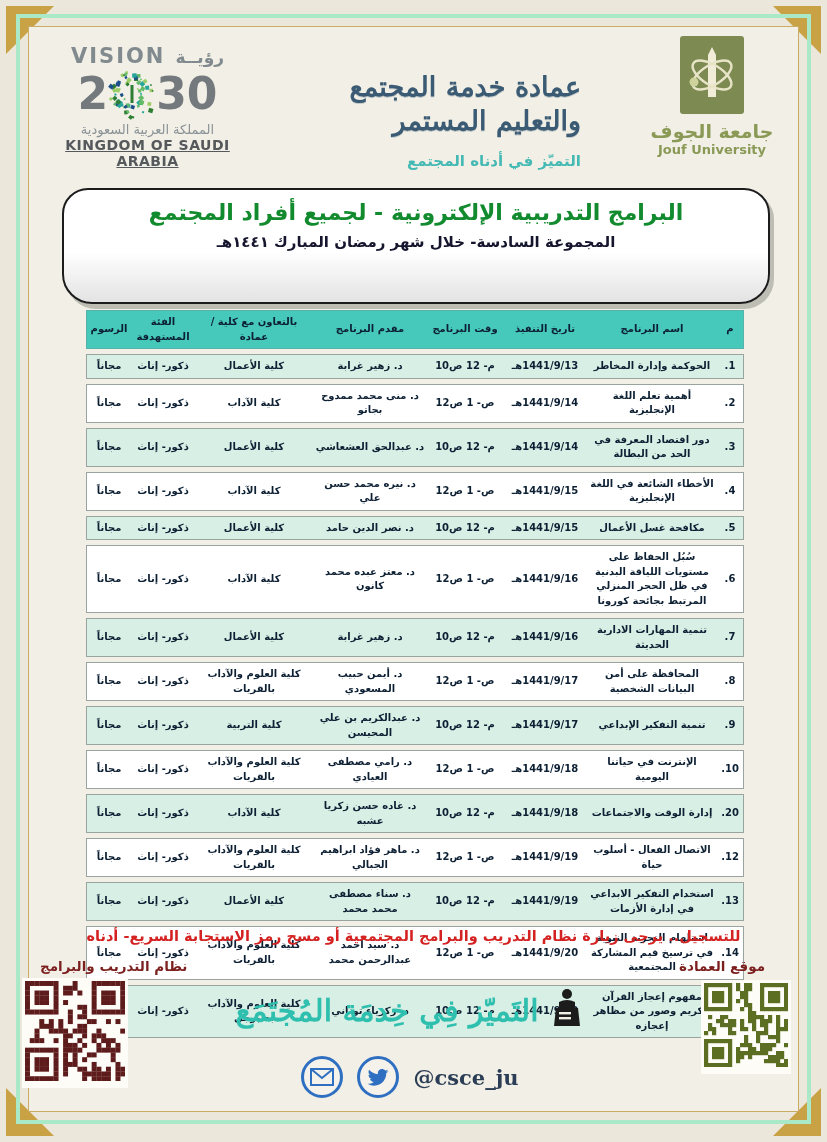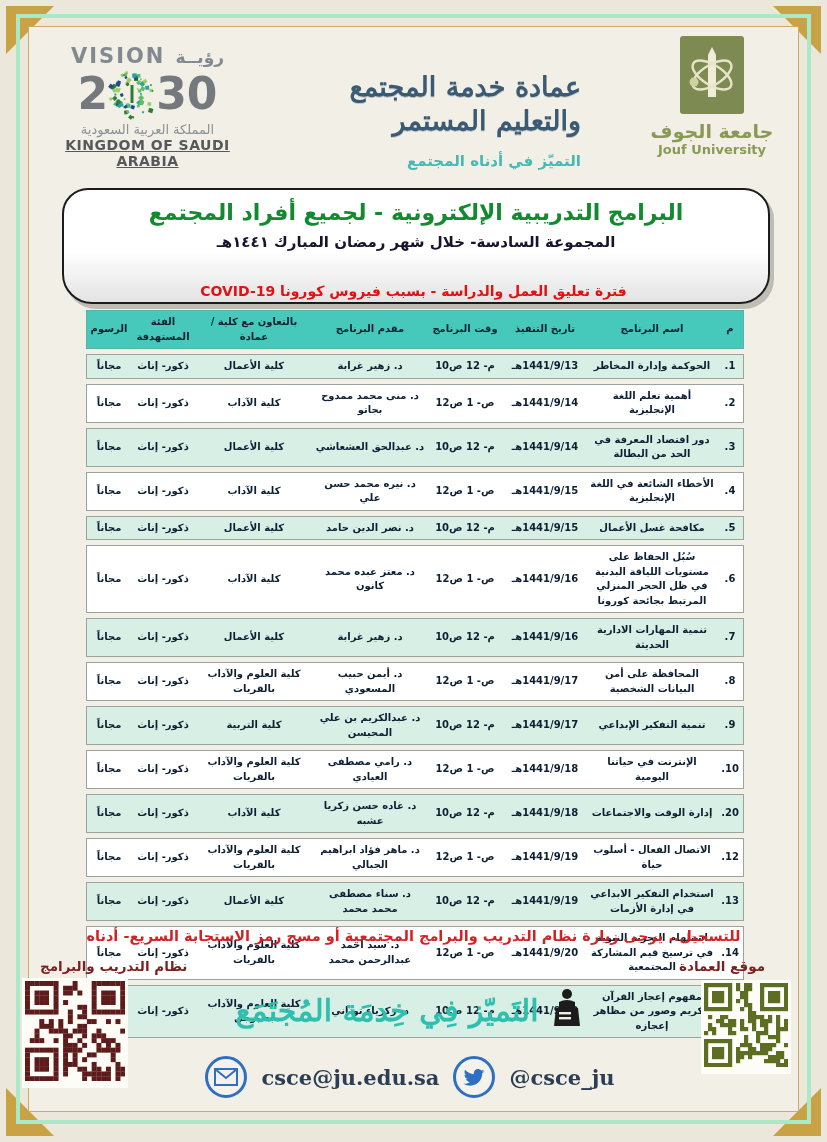--- a/index.html
+++ b/index.html
@@ -182,21 +182,20 @@
         </div>
         <div class="jouf-ar">جامعة الجوف</div>
         <div class="jouf-en">Jouf University</div>
       </div>
     </div>
 
     <div class="title-box">
       <div class="title-main" dir="rtl">البرامج التدريبية الإلكترونية - لجميع أفراد المجتمع</div>
       <div class="title-sub" dir="rtl">المجموعة السادسة- خلال شهر رمضان المبارك ١٤٤١هـ</div>
     </div>
-    <div class="covid-note">فترة تعليق العمل والدراسة - بسبب فيروس كورونا  COVID-19</div>
 
     <div class="tbl">
       <div class="trow head" id="thead">
           <div class="tcell">م</div>
           <div class="tcell">اسم البرنامج</div>
           <div class="tcell">تاريخ التنفيذ</div>
           <div class="tcell">وقت البرنامج</div>
           <div class="tcell">مقدم البرنامج</div>
           <div class="tcell">بالتعاون مع كلية / عمادة</div>
           <div class="tcell">الفئة المستهدفة</div>
@@ -800,21 +799,20 @@
       <span class="big-tag-text">التَميّز فِي خِدمَة المُجتَمَع</span>
     </div>
 
     <div class="contacts">
       <span class="contact-icon">
         <svg width="24" height="18" viewBox="0 0 24 18">
           <rect x="1" y="1" width="22" height="16" fill="none" stroke="#2f6fc1" stroke-width="2"></rect>
           <path d="M1 1 L12 10 L23 1" fill="none" stroke="#2f6fc1" stroke-width="2"></path>
         </svg>
       </span>
-      <span class="contact-text">csce@ju.edu.sa</span>
       <span class="contact-icon">
         <svg width="24" height="24" viewBox="0 0 32 32">
           <path fill="#2f6fc1" d="M30 8c-1 .5-2.1.8-3.2 1 1.2-.7 2-1.8 2.4-3.1-1.1.7-2.3 1.1-3.6 1.4C24.5 6 23 5.3 21.3 5.3c-3.1 0-5.6 2.5-5.6 5.6 0 .4 0 .9.1 1.3-4.7-.2-8.8-2.5-11.6-5.9-.5.9-.8 1.8-.8 2.9 0 1.9 1 3.6 2.5 4.6-.9 0-1.8-.3-2.5-.7v.1c0 2.7 1.9 5 4.5 5.5-.5.1-1 .2-1.5.2-.4 0-.7 0-1.1-.1.7 2.2 2.8 3.9 5.2 3.9-1.9 1.5-4.3 2.4-7 2.4-.5 0-.9 0-1.3-.1 2.5 1.6 5.5 2.5 8.7 2.5 10.4 0 16.1-8.6 16.1-16.1v-.7C28.3 10.1 29.2 9.1 30 8z"></path>
         </svg>
       </span>
       <span class="contact-text">@csce_ju</span>
     </div>
   </div>
 </div>
 

